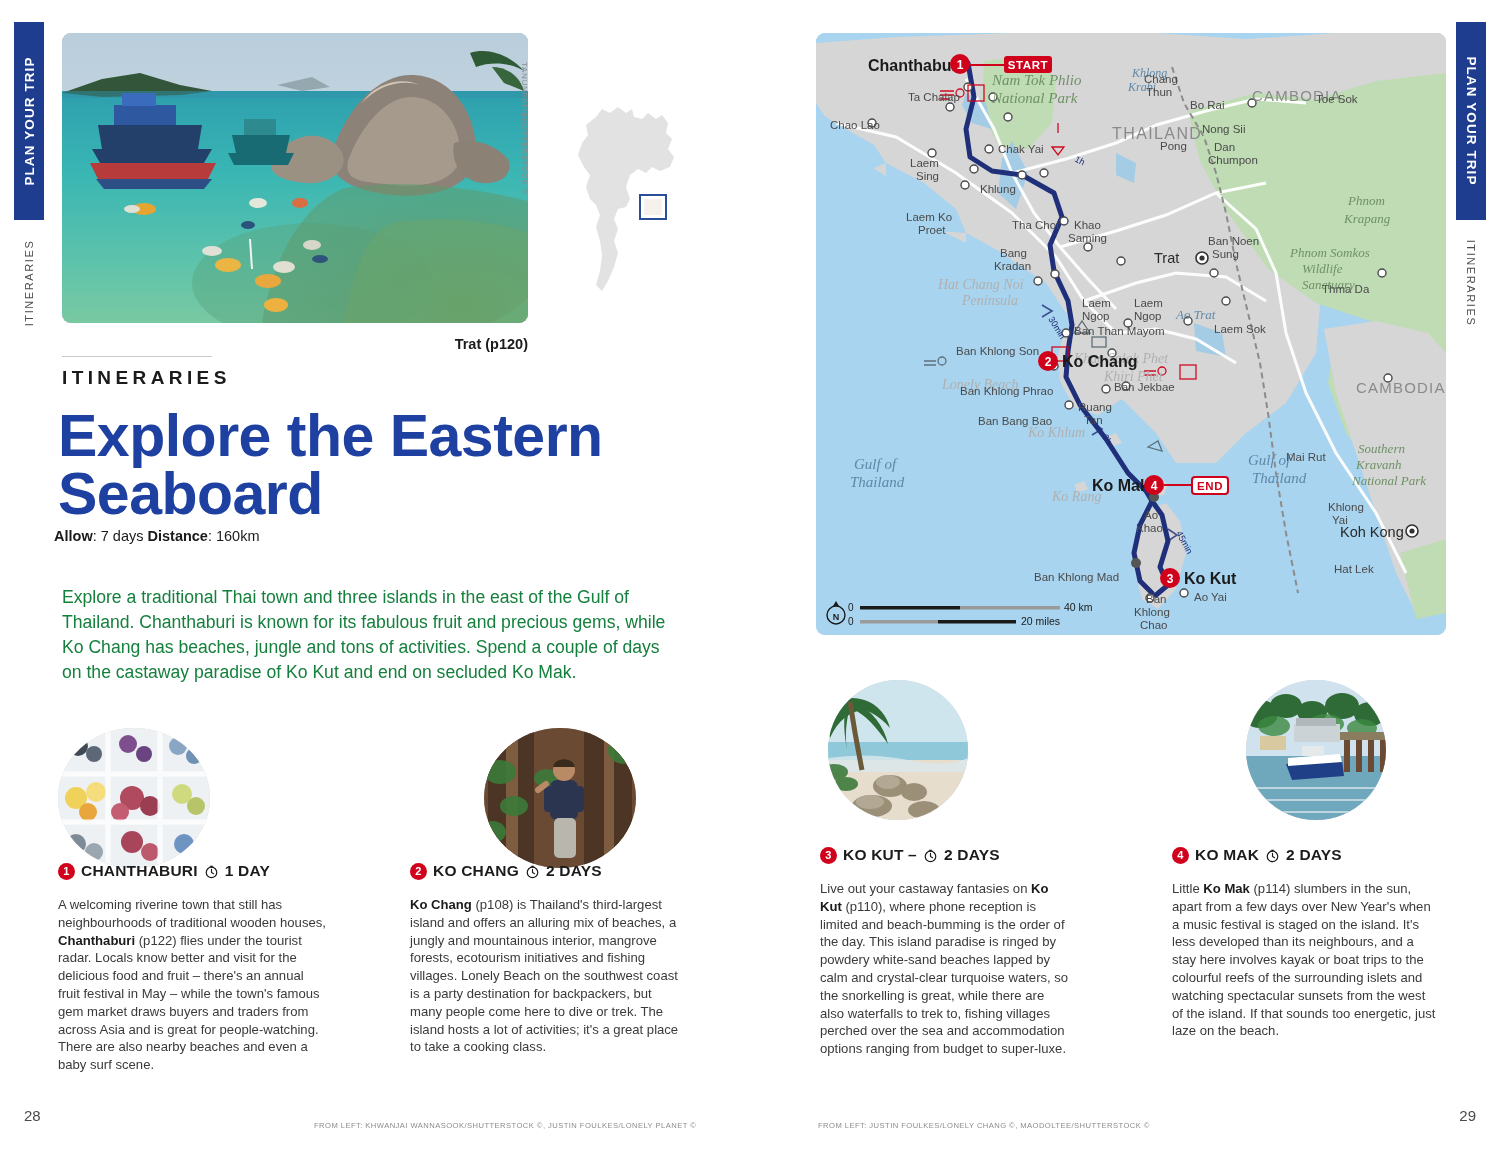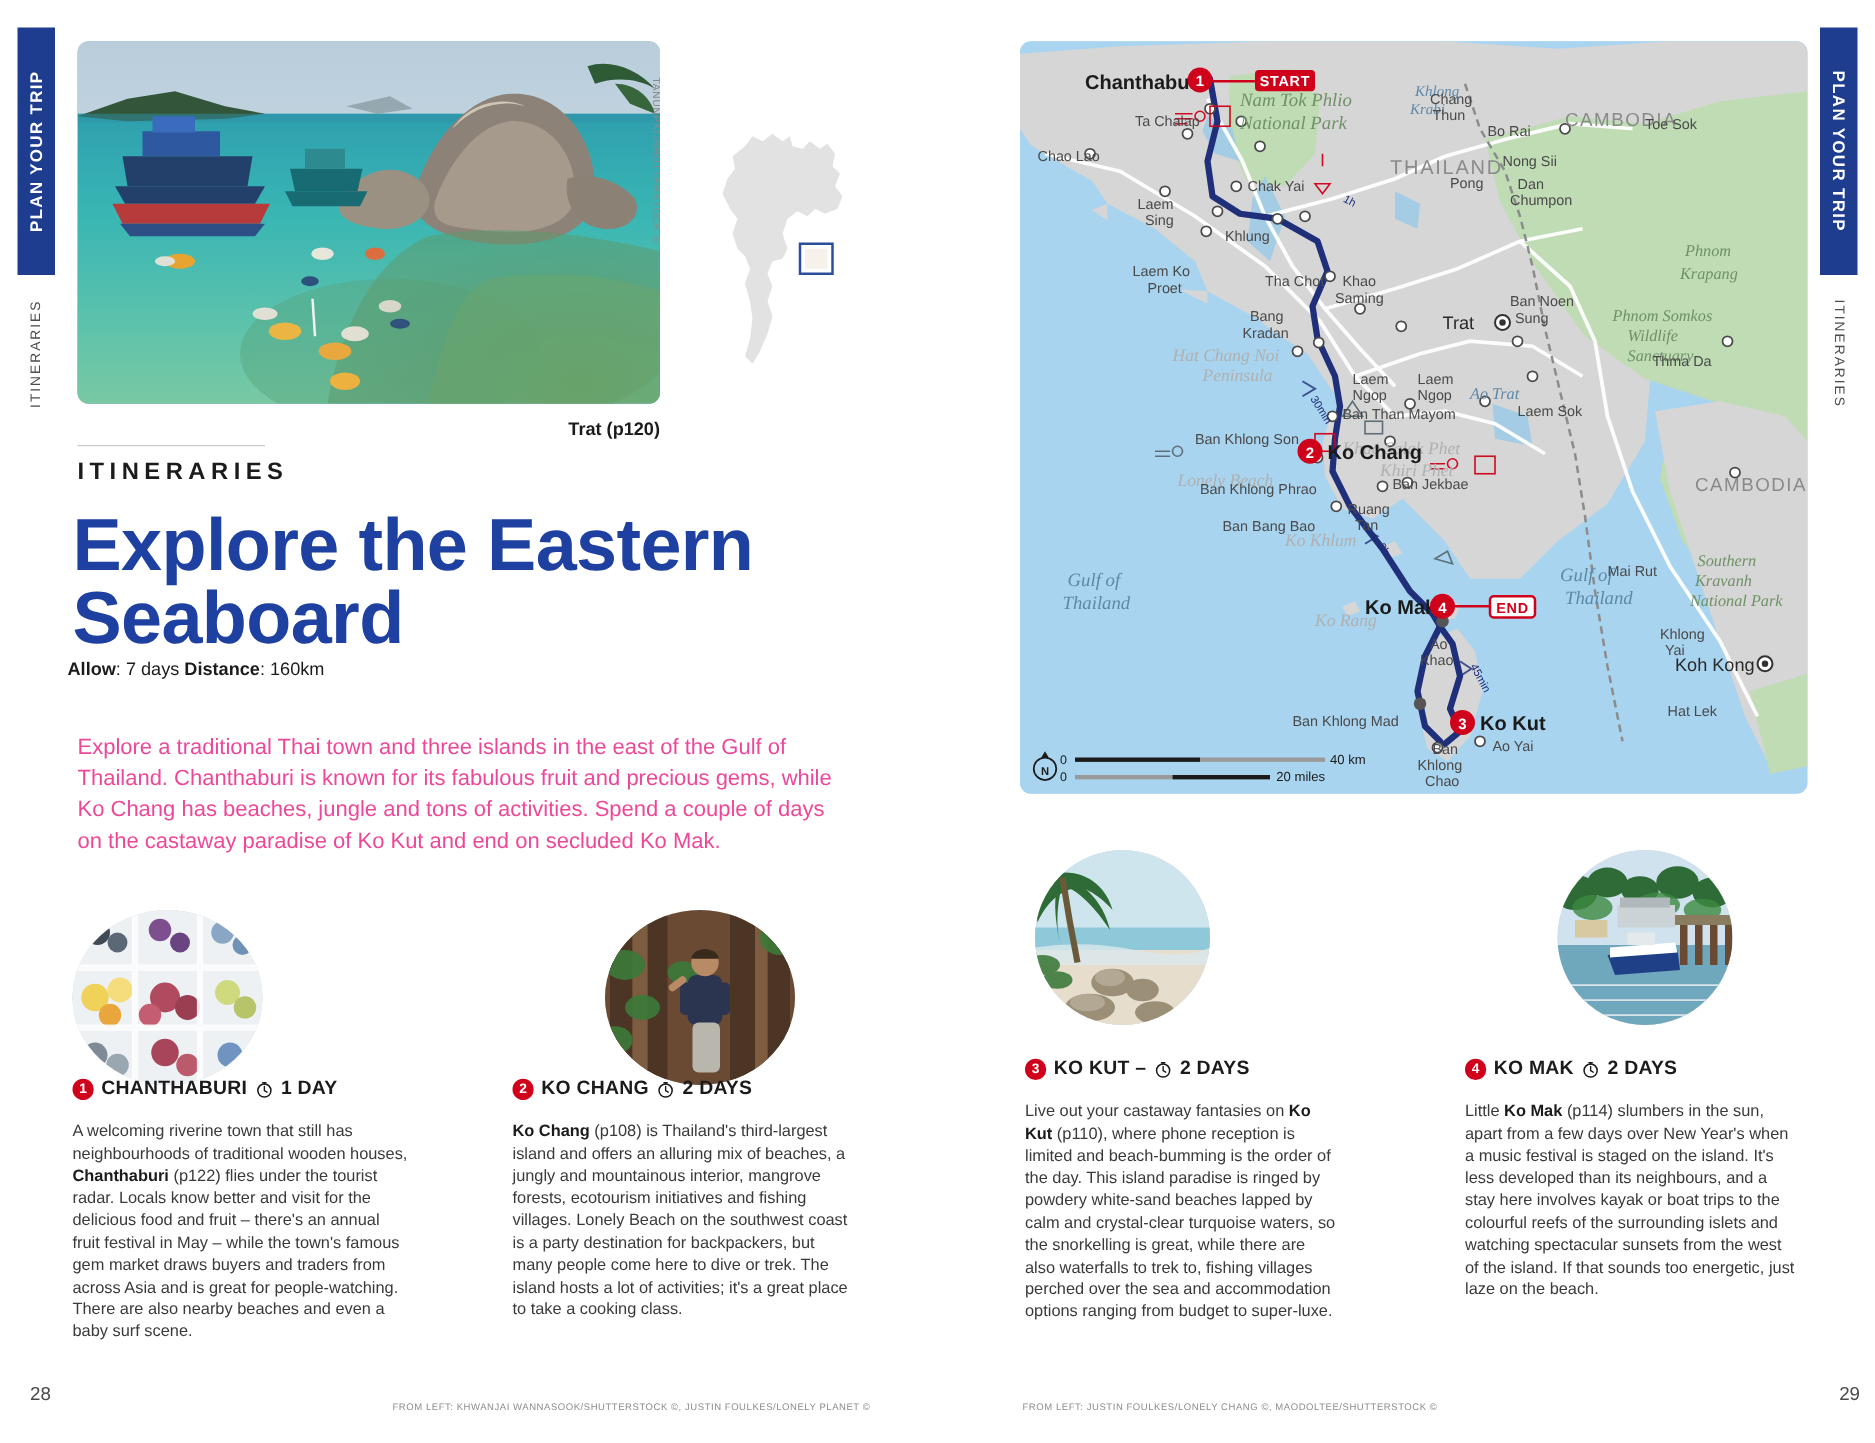--- a/index.html
+++ b/index.html
@@ -80,21 +80,21 @@
     font-size: 59px; line-height: 0.98; font-weight: bold;
     color: #1e40a0; letter-spacing: -0.5px;
   }
   .meta {
     position: absolute; left: 54px; top: 528px;
     font-size: 14.5px; color: #1b1b1b;
   }
   .meta b { font-weight: bold; }
   .intro {
     position: absolute; left: 62px; top: 585px; width: 610px;
-    font-size: 17.6px; line-height: 1.42; color: #ec4899;
+    font-size: 17.6px; line-height: 1.42; color: #15803d;
   }
 
   
   .thumb {
     position: absolute; border-radius: 50%; overflow: hidden;
     background: #cfcfcf;
   }
   .thumb svg { display:block; width:100%; height:100%; }
 
   
@@ -113,21 +113,21 @@
   }
   .clock-icon { flex: 0 0 auto; display:inline-flex; }
   .entry-body {
     font-size: 13.1px; line-height: 1.36; color: #3a3a3a; margin-top: 16px;
   }
   .entry-body b { color: #1b1b1b; font-weight: bold; }
 
   
   .folio { position: absolute; bottom: 30px; font-size: 15px; color: #4a4a4a; }
   .folio.left  { left: 24px; text-align: center; }
-  .folio.right { right: 12px; }
+  .folio.right { right: 24px; }
   .credit-line {
     position: absolute; bottom: 24px;
     font-size: 7.6px; letter-spacing: 0.45px; color: #8c8c8c; white-space: nowrap;
   }
   .credit-line.l { left: 314px; }
   .credit-line.r { left: 818px; }
 
   
   .map {
     position: absolute; left: 816px; top: 33px; width: 630px; height: 602px;

